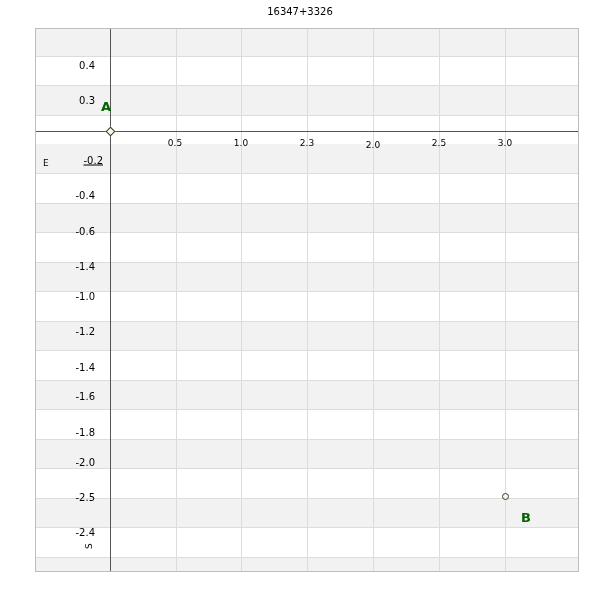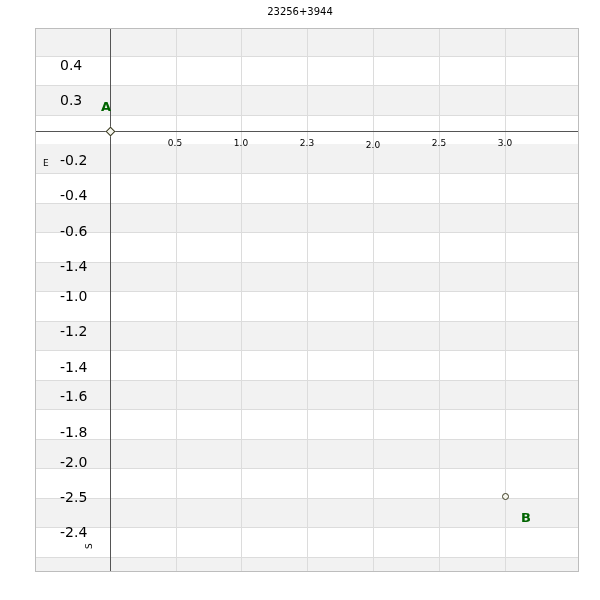--- a/index.html
+++ b/index.html
@@ -102,42 +102,43 @@
   }
   .xtick {
     position: absolute;
     font-size: 9px;
     color: #000000;
     transform: translateX(-50%);
     white-space: nowrap;
   }
   .ytick {
     position: absolute;
-    font-size: 14px;
+    font-size: 10px;
     color: #000000;
     transform: translateY(-50%);
+    text-align: right;
     white-space: nowrap;
   }
   .edge-label {
     position: absolute;
     font-size: 9px;
     color: #000000;
     white-space: nowrap;
   }
   .edge-label.rot {
     transform: rotate(-90deg);
     transform-origin: left top;
   }
 </style>
 </head>
 <body>
 
 <div id="root">
 
-  <div class="title">23256+3944</div>
+  <div class="title">16347+3326</div>
 
   <div class="panel">
 
     <div class="band" style="top:0px;height:28px;"></div>
     <div class="band" style="top:56px;height:30px;"></div>
     <div class="band" style="top:115px;height:30px;"></div>
     <div class="band" style="top:174px;height:30px;"></div>
     <div class="band" style="top:233px;height:30px;"></div>
     <div class="band" style="top:292px;height:30px;"></div>
     <div class="band" style="top:351px;height:30px;"></div>
@@ -182,21 +183,21 @@
 
   <div class="xtick" style="left:175px;top:138px;">0.5</div>
   <div class="xtick" style="left:241px;top:138px;">1.0</div>
   <div class="xtick" style="left:307px;top:138px;">2.3</div>
   <div class="xtick" style="left:373px;top:140px;">2.0</div>
   <div class="xtick" style="left:439px;top:138px;">2.5</div>
   <div class="xtick" style="left:505px;top:138px;">3.0</div>
 
   <div class="ytick" style="left:60px;width:35px;top:65px;">0.4</div>
   <div class="ytick" style="left:60px;width:35px;top:100px;">0.3</div>
-  <div class="ytick" style="left:60px;width:35px;top:160px;">-0.2</div>
+  <div class="ytick" style="left:68px;width:35px;top:160px;text-decoration:underline;">-0.2</div>
   <div class="ytick" style="left:60px;width:35px;top:195px;">-0.4</div>
   <div class="ytick" style="left:60px;width:35px;top:231px;">-0.6</div>
   <div class="ytick" style="left:60px;width:35px;top:266px;">-1.4</div>
   <div class="ytick" style="left:60px;width:35px;top:296px;">-1.0</div>
   <div class="ytick" style="left:60px;width:35px;top:331px;">-1.2</div>
   <div class="ytick" style="left:60px;width:35px;top:367px;">-1.4</div>
   <div class="ytick" style="left:60px;width:35px;top:396px;">-1.6</div>
   <div class="ytick" style="left:60px;width:35px;top:432px;">-1.8</div>
   <div class="ytick" style="left:60px;width:35px;top:462px;">-2.0</div>
   <div class="ytick" style="left:60px;width:35px;top:497px;">-2.5</div>

